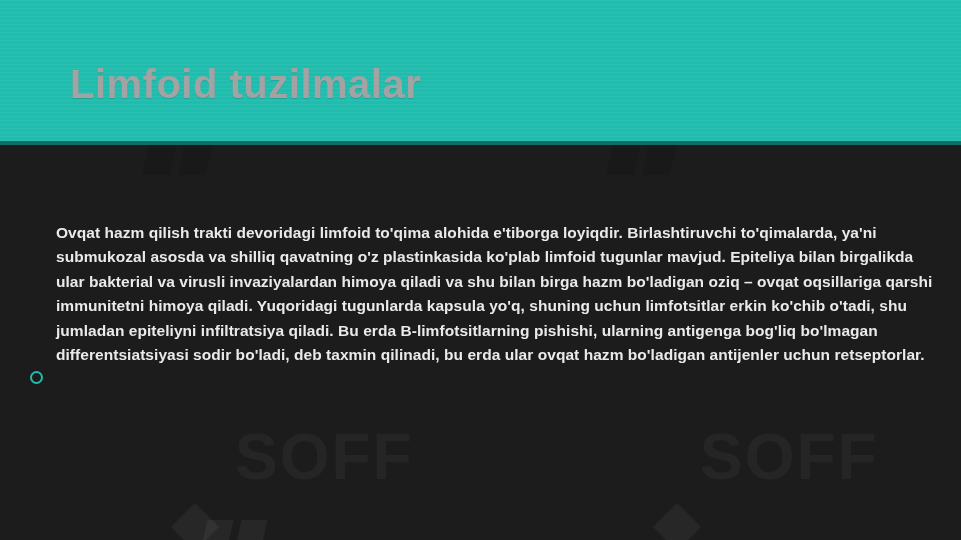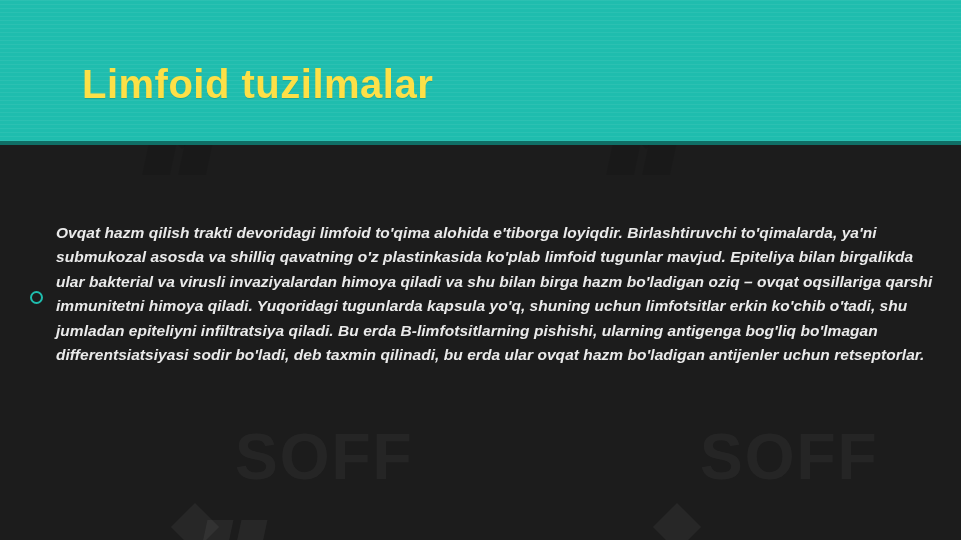--- a/index.html
+++ b/index.html
@@ -74,48 +74,47 @@
     position: absolute;
     top: 141px;
     left: 0;
     width: 961px;
     height: 4px;
     background: #0f6f66;
     z-index: 3;
   }
   .title {
     position: absolute;
-    left: 82px;
+    left: 70px;
     top: 62px;
     margin: 0;
     font-size: 40px;
     font-weight: 700;
-    color: #fde047;
+    color: #a3a3a3;
     letter-spacing: 0.5px;
     z-index: 4;
     text-shadow: 0 1px 0 rgba(0,0,0,0.12);
   }
 
   
   .body-area {
     position: absolute;
     top: 145px;
     left: 0;
     width: 961px;
     height: 395px;
     z-index: 2;
   }
   .bullet-row {
     position: absolute;
     left: 30px;
     top: 60px;
     width: 905px;
     display: flex;
-    align-items: center;
-    font-style: italic;
+    align-items: flex-end;
   }
   .bullet-marker {
     flex: 0 0 auto;
     width: 13px;
     height: 13px;
     border: 2px solid #1fbdae;
     border-radius: 50%;
     margin-top: 6px;
     margin-right: 13px;
     box-sizing: border-box;

